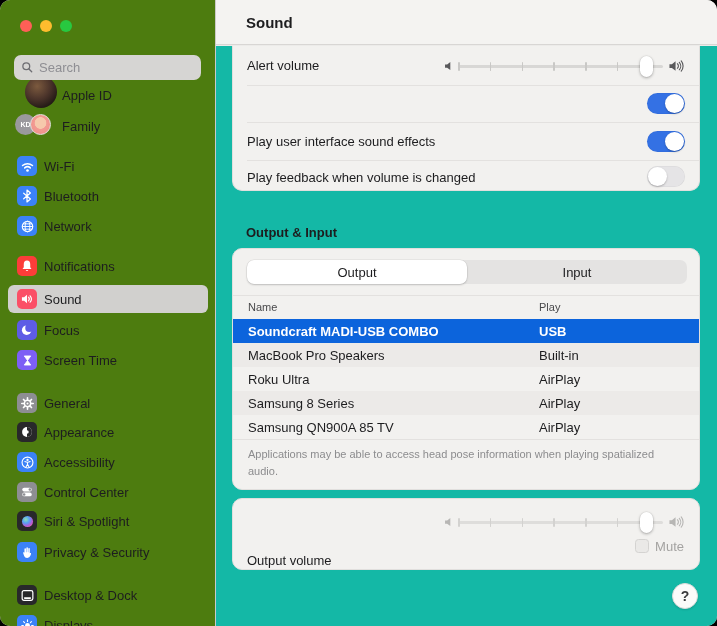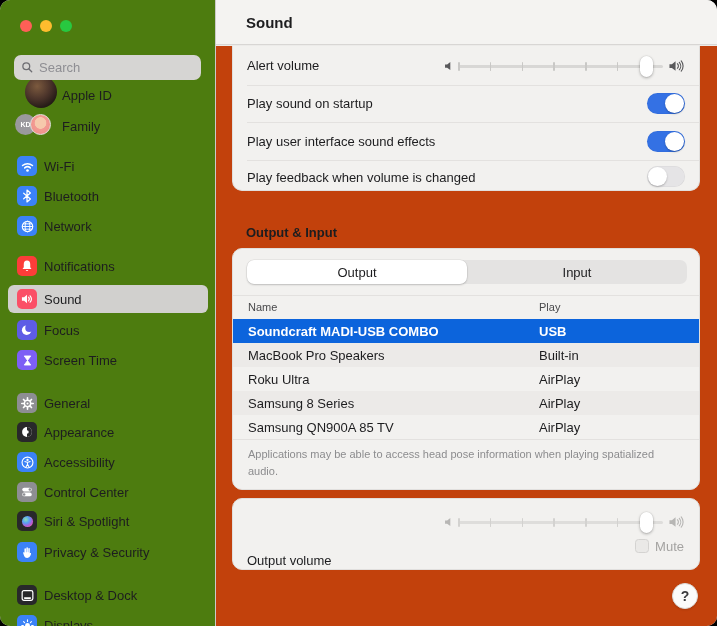--- a/index.html
+++ b/index.html
@@ -30,21 +30,21 @@
   .nav-icon { width:20px; height:20px; border-radius:5px; margin-left:9px; flex:0 0 auto; display:flex; align-items:center; justify-content:center; }
   .nav-label { margin-left:7px; font-size:13px; color:#1d1d1f; white-space:nowrap; }
   .bg-blue { background:#3b82f7; } .bg-red { background:#fc3d39; } .bg-pink { background:#fb4f67; }
   .bg-indigo { background:#5e5ce6; } .bg-purple { background:#7d5ff5; } .bg-gray { background:#8e8e93; }
   .bg-black { background:#28282a; }
 
   
   #main { position:absolute; left:216px; top:0; width:501px; height:626px; }
   #header { position:absolute; left:0; top:0; width:501px; height:45px; background:#f4f3f1; border-bottom:1px solid #d8d6d4; display:flex; align-items:center; }
   #header .title { margin-left:30px; font-size:15px; font-weight:bold; color:#1d1d1f; }
-  #content { position:absolute; left:0; top:46px; width:501px; height:580px; background:#c2410c; }
+  #content { position:absolute; left:0; top:46px; width:501px; height:580px; background:#14b8a6; }
 
   .card { position:absolute; left:16px; width:468px; background:#f2f1ef; border:1px solid #e1dfdd; border-radius:10px; }
   #card-effects { top:0; height:145px; border-top:none; border-radius:0 0 10px 10px; }
   .row-sep { position:absolute; left:14px; right:0; height:1px; background:#e3e1df; }
   .row-label { position:absolute; left:14px; font-size:13px; color:#1d1d1f; }
 
   
   .toggle { position:absolute; right:14px; width:38px; height:21px; border-radius:11px; background:#e5e4e6; box-shadow:inset 0 0 0 0.5px rgba(0,0,0,.06); }
   .toggle .knob { position:absolute; top:1px; left:1px; width:19px; height:19px; border-radius:50%; background:#fff; box-shadow:0 1px 2px rgba(0,0,0,.25); }
   .toggle.on { background:#3471e4; }
@@ -300,21 +300,20 @@
               <div class="tick"></div>
             </div>
           <div class="knob"></div>
           <svg class="spk spk-r" width="17" height="15" viewBox="0 0 18 16">
               <path d="M1.5 6h2.6L8 3v10L4.1 10H1.5z" fill="currentColor"></path>
               <path d="M10 5.6a3.3 3.3 0 0 1 0 4.8M12 4a6 6 0 0 1 0 8M14 2.6a8.2 8.2 0 0 1 0 10.8" stroke="currentColor" stroke-width="1.2" fill="none" stroke-linecap="round"></path>
             </svg>
         </div>
         <div class="row-sep" style="top:39px"></div>
 
-        <span class="row-label" style="top:50px">Play sound on startup</span>
         <div class="toggle on" style="top:47px">
             <div class="knob"></div>
           </div>
         <div class="row-sep" style="top:76px"></div>
 
         <span class="row-label" style="top:88px">Play user interface sound effects</span>
         <div class="toggle on" style="top:85px">
             <div class="knob"></div>
           </div>
         <div class="row-sep" style="top:114px"></div>

